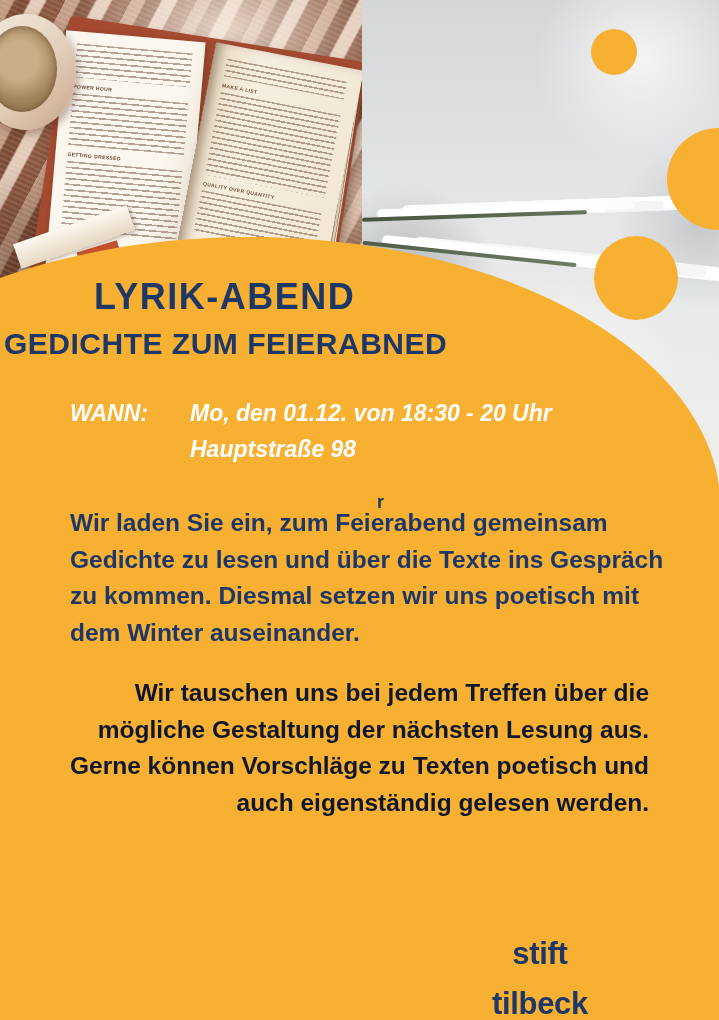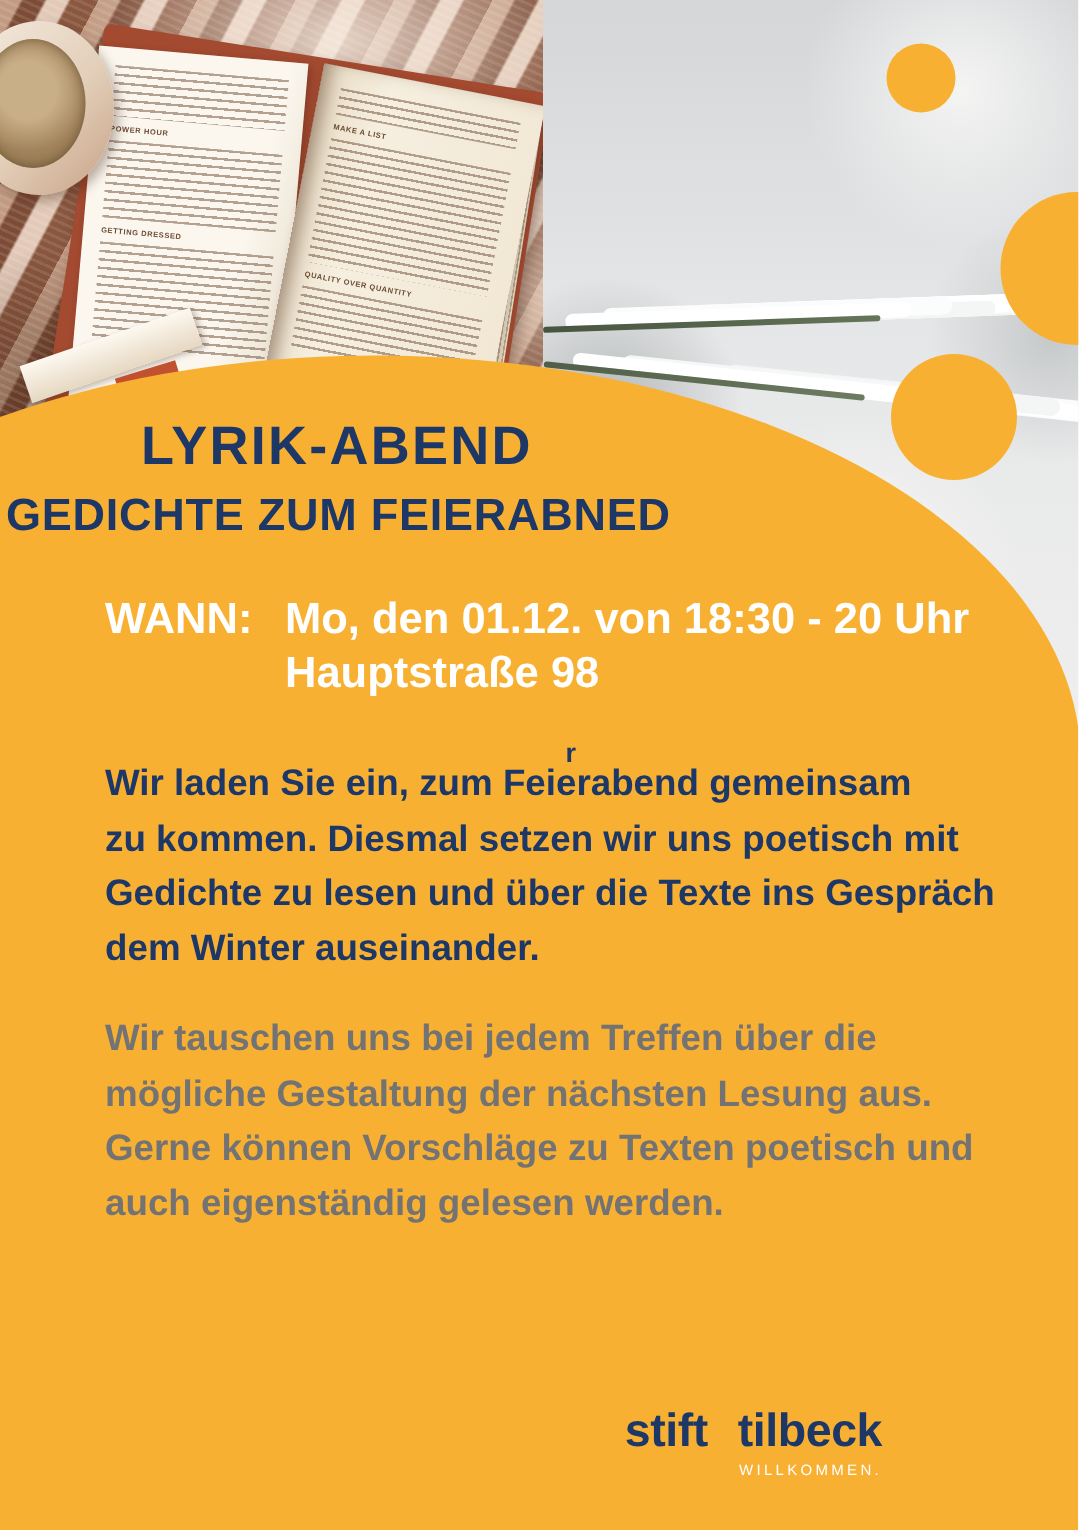--- a/index.html
+++ b/index.html
@@ -100,31 +100,31 @@
   .content{position:absolute;left:0;top:0;width:607px;height:1020px;z-index:5;}
   .title{
     position:absolute;left:94px;top:276px;margin:0;
     font-size:36px;font-weight:bold;letter-spacing:1.5px;white-space:nowrap;
   }
   .subtitle{
     position:absolute;left:4px;top:327px;margin:0;
     font-size:30px;font-weight:bold;letter-spacing:.5px;white-space:nowrap;
   }
   .details{position:absolute;left:70px;top:396px;}
-  .drow{display:flex;line-height:35.7px;font-size:29px;font-weight:bold;color:#ffffff;}
+  .drow{display:flex;line-height:35.7px;font-size:23px;font-weight:bold;color:#ffffff;font-style:italic;}
   .dlabel{width:120px;flex:none;}
   .dvalue{white-space:nowrap;}
   .para{position:absolute;left:70px;font-size:24.5px;font-weight:bold;line-height:36.6px;}
   .para div{white-space:nowrap;}
   .para1{top:505px;}
   .para2{top:675px;}
   .correction-r{position:absolute;left:377px;top:492px;font-size:18px;font-weight:bold;}
   
   .logo{position:absolute;right:19px;top:936px;text-align:right;}
-  .logo-row{display:inline-flex;align-items:center;font-size:31px;font-weight:600;letter-spacing:-.3px;}
+  .logo-row{display:inline-flex;align-items:center;font-size:31px;font-weight:600;letter-spacing:-.3px;flex-direction:column;}
   .logo-bar{width:26px;height:2.5px;margin:11px -3px 0 -3px;flex:none;}
   .tagline{font-size:10px;font-weight:normal;letter-spacing:2.2px;color:#ffffff;margin-top:3px;}
 </style>
 </head>
 <body>
 
 <div class="poster">
 
   <div class="photo-left">
     <div class="book">
@@ -178,26 +178,26 @@
       <div class="drow">
         <span class="dlabel"></span>
         <span class="dvalue">Hauptstraße 98</span>
       </div>
     </div>
 
     <span class="correction-r" style="color: rgb(29, 56, 103);">r</span>
 
     <div class="para para1" style="color: rgb(29, 56, 103);">
       <div>Wir laden Sie ein, zum Feierabend gemeinsam</div>
+      <div>Gedichte zu lesen und über die Texte ins Gespräch</div>
       <div>zu kommen. Diesmal setzen wir uns poetisch mit</div>
-      <div>Gedichte zu lesen und über die Texte ins Gespräch</div>
       <div>dem Winter auseinander.</div>
     </div>
 
-    <div class="para para2" style="color: #737373;">
+    <div class="para para2" style="color: #0f172a; text-align: right;">
       <div>Wir tauschen uns bei jedem Treffen über die</div>
       <div>mögliche Gestaltung der nächsten Lesung aus.</div>
       <div>Gerne können Vorschläge zu Texten poetisch und</div>
       <div>auch eigenständig gelesen werden.</div>
     </div>
 
     <div class="logo">
       <span class="logo-row" style="color: rgb(29, 56, 103);">
         <span>stift</span>
         <span class="logo-bar" style="background: rgb(248, 176, 51);"></span>

